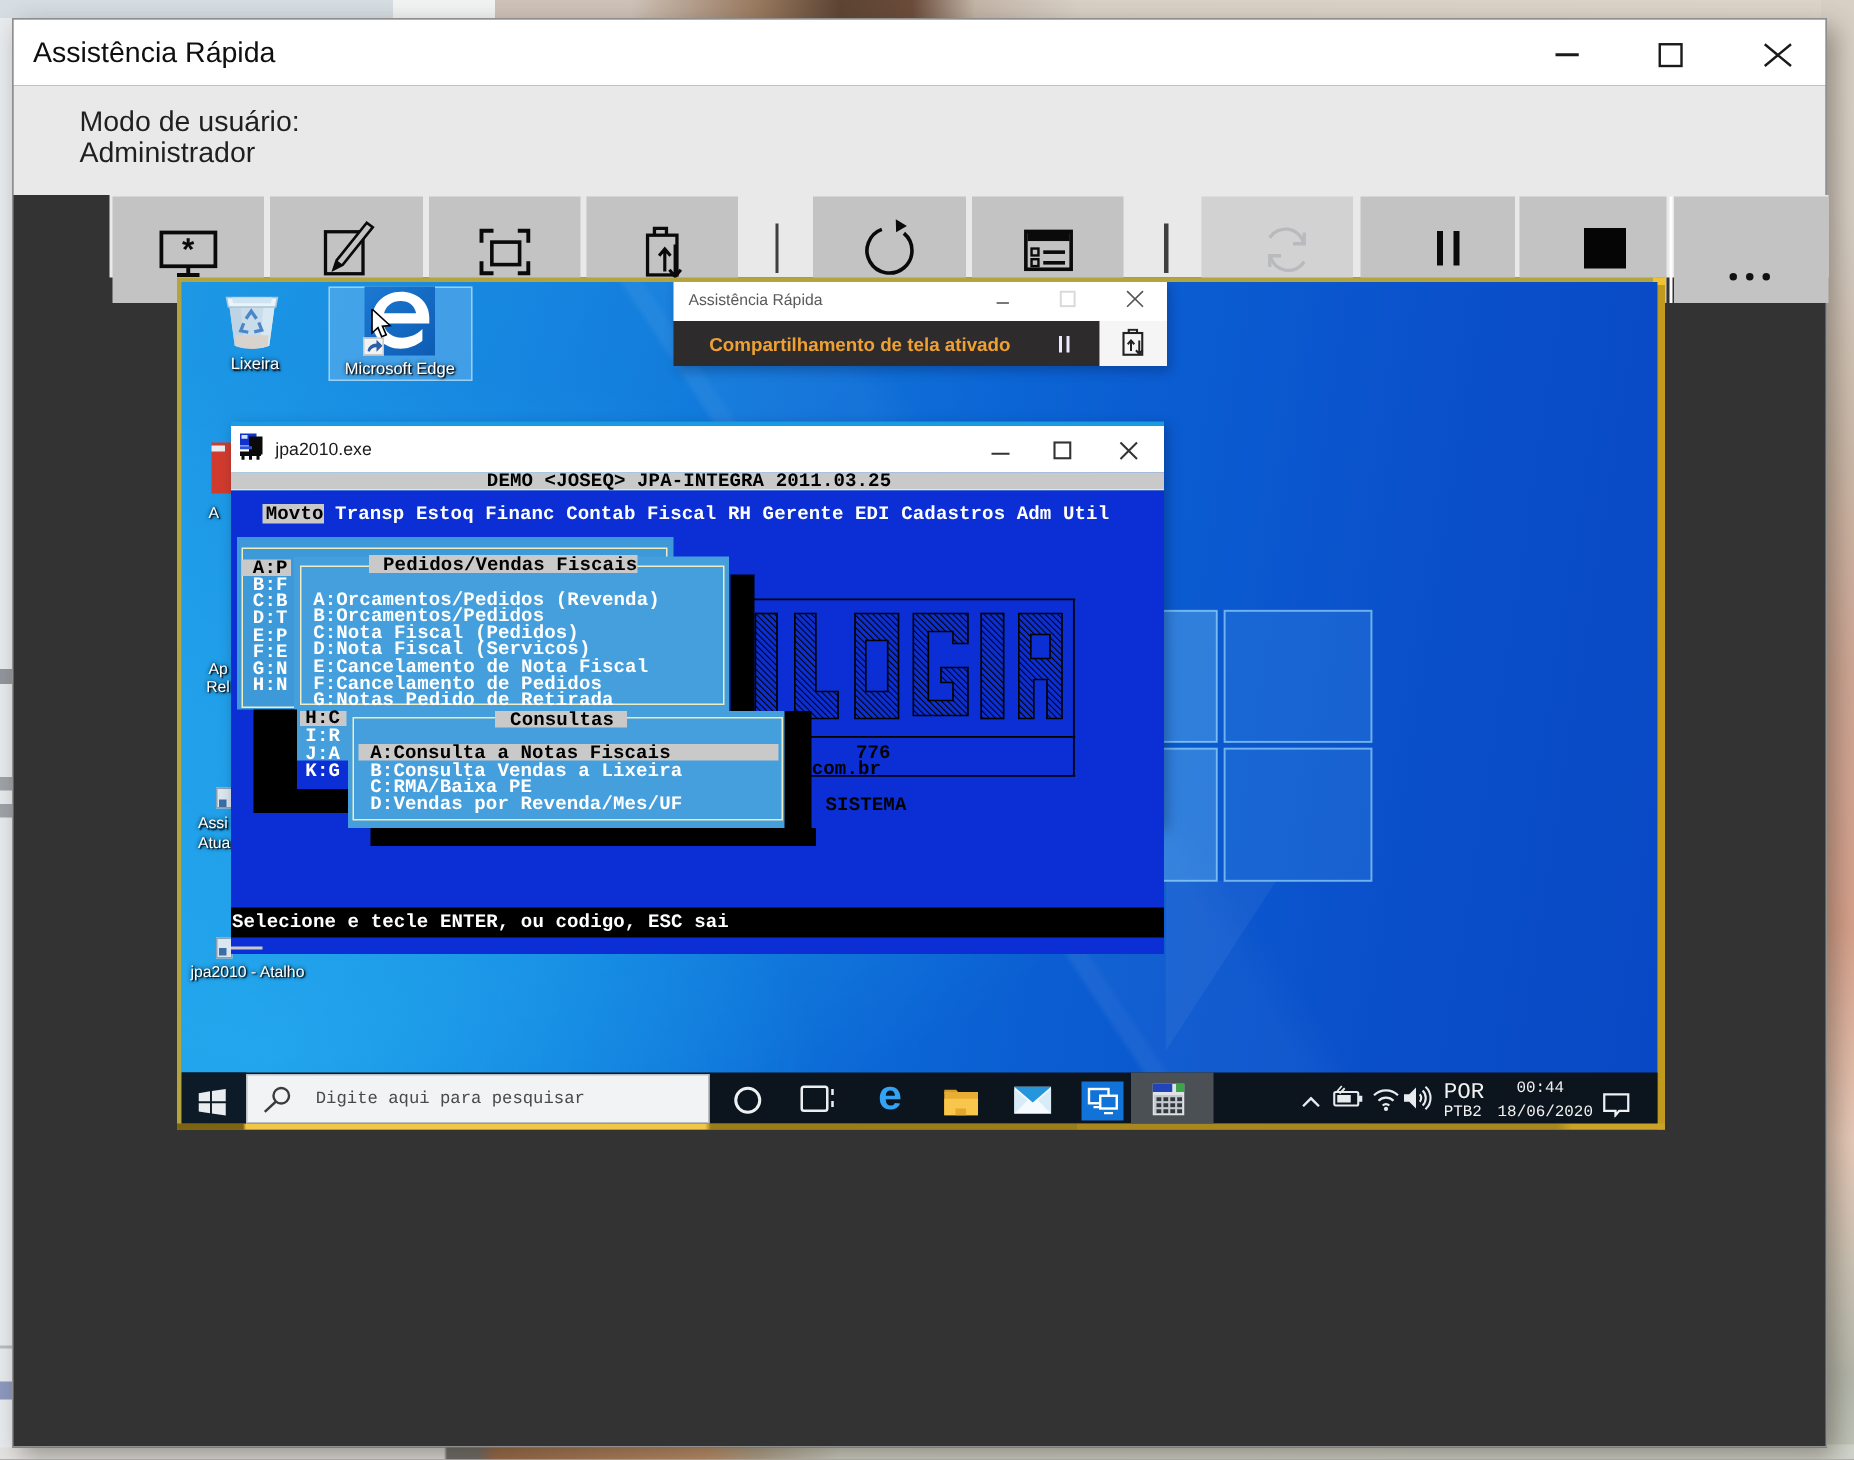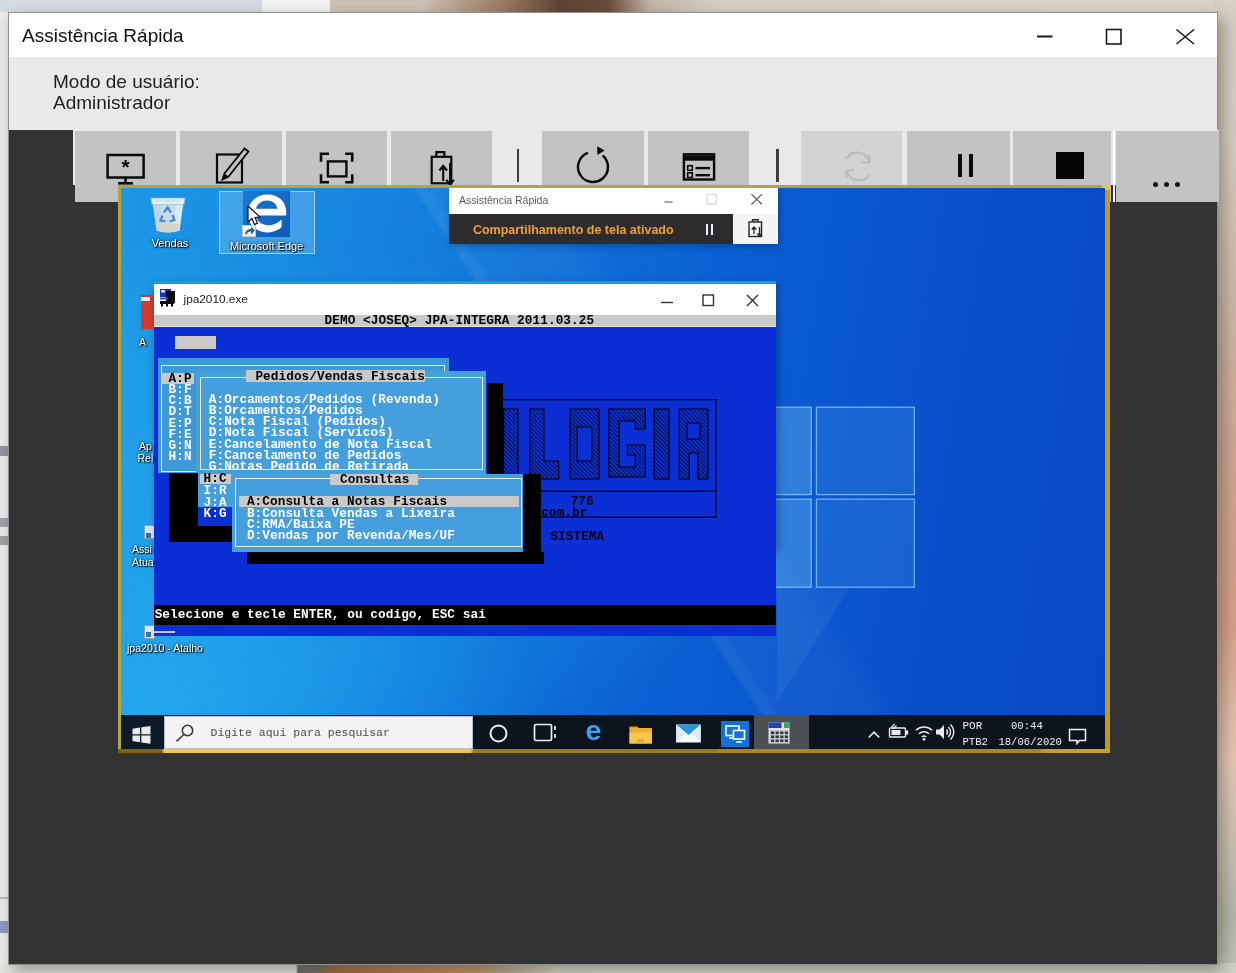--- a/index.html
+++ b/index.html
@@ -149,21 +149,21 @@
             <path d="M8.9 31.5 L31.1 31.5 L30.4 38.8 Q20 42.3 9.6 38.8 Z" fill="#d8d4cd"></path>
             <path d="M3 6.3 L37 6.3 L35.8 12.6 L4.2 12.6 Z" fill="#e9f4fa"></path>
             <path d="M3 6.3 L37 6.3 L35.8 12.6 L4.2 12.6 Z" fill="none" stroke="#a9c4d6" stroke-width="1"></path>
             <path d="M6.5 6.3 L33.5 6.3 L32.6 10.2 L7.4 10.2 Z" fill="#cfe4f0"></path>
             <g fill="none" stroke="#4a86c8" stroke-width="2.2">
               <path d="M16 20.5 L19.5 15.5 L23 20.5"></path>
               <path d="M14.5 23.5 L12.5 28.5 L17.5 29.5"></path>
               <path d="M24.5 23 L26.5 28 L21.5 29.3"></path>
             </g>
           </svg>
-          <div class="lbl" style="left:29px;top:49.5px;width:40px;text-align:center;">Vendas</div>
+          <div class="lbl" style="left:29px;top:49.5px;width:40px;text-align:center;">Lixeira</div>
 
           <div class="abs" style="left:97.6px;top:3.1px;width:96.4px;height:62.6px;background:rgba(190,225,250,.25);border:1px solid rgba(230,245,255,.55);box-sizing:border-box;"></div>
           <div class="abs" style="left:121.9px;top:3.5px;width:47.4px;height:45.5px;background:linear-gradient(135deg,#1b79d2,#0e5cb4);"></div>
           <svg class="abs" style="left:121.9px;top:3.5px;" width="48" height="46" viewBox="0 0 48 46">
             <path fill="#fff" fill-rule="evenodd" d="M24.2 3.5 C13 3.5 4.8 12 4.8 22.5 C4.8 33 13.2 41.5 23.8 41.5 C29.5 41.5 34.6 39.4 38.6 36.2 L38.6 28.4 C35 32 30 34.2 25 34.2 C18.4 34.2 13.6 30.1 12.5 24.6 L43.2 24.6 L43.2 20.8 C43.2 10.6 35.2 3.5 24.2 3.5 Z M13 17.8 C14.5 12.6 18.6 9.6 24.1 9.6 C29.6 9.6 33.5 12.7 34.4 17.8 Z"></path>
           </svg>
           <div class="abs" style="left:121.5px;top:37.5px;width:13.5px;height:11.5px;background:#f2f2f2;border:1px solid #c9c9c9;box-sizing:border-box;"></div>
           <svg class="abs" style="left:121.5px;top:37.5px;" width="14" height="12" viewBox="0 0 14 12">
               <path d="M3 9 Q4 4 9 4 L9 1.5 L13 5.5 L9 9.5 L9 6.5 Q5.5 6.5 4.5 9.5 Z" fill="#2a5fa8"></path>
             </svg>
@@ -200,20 +200,21 @@
             <line x1="7" y1="11.5" x2="19" y2="11.5" stroke="#333" stroke-width="1.4"></line>
             <rect x="49" y="4" width="10.5" height="10.5" fill="none" stroke="#333" stroke-width="1.4"></rect>
             <path d="M93 4 L104 15 M104 4 L93 15" stroke="#333" stroke-width="1.4"></path>
           </svg>
           <div class="abs" style="left:0;top:33.6px;width:622.1px;height:10.8px;background:#c9c9c9;"></div>
           <div class="abs" style="left:0;top:44.2px;width:622.1px;height:.9px;background:#e9e5d5;"></div>
           <div class="dosrow" style="left:170.7px;top:33.4px;color:#000;">DEMO &lt;JOSEQ&gt; JPA-INTEGRA 2011.03.25</div>
           <div class="abs" style="left:0;top:45.1px;width:622.1px;height:309.9px;background:#0b2fd4;"></div>
 
           <div class="abs" style="left:21.1px;top:55px;width:41.5px;height:12.5px;background:#c9c9c9;"></div>
+          <div class="dosrow" style="left:23.3px;top:55.4px;"><span style="color:#000;">Movto</span> Transp Estoq Financ Contab Fiscal RH Gerente EDI Cadastros Adm Util</div>
 
           <svg class="abs" style="left:333.1px;top:115.5px;" width="290" height="126" viewBox="0 0 290 126">
             <defs>
                 <pattern id="hat" width="2.9" height="2.9" patternTransform="rotate(-45)" patternUnits="userSpaceOnUse">
               <rect width="2.9" height="2.9" fill="#0b2fd4"></rect>
                   <line x1="0" y1="0" x2="0" y2="2.9" stroke="#000" stroke-width="1.4"></line>
             </pattern>
               </defs>
             <g stroke="#000" stroke-width="1.2" fill="none">
               <line x1="10" y1="2.6" x2="229.8" y2="2.6"></line>
@@ -390,21 +391,21 @@
             <circle cx="10" cy="15.3" r="1.4" fill="#e8ebee"></circle>
           </svg>
           <svg class="abs" style="left:814px;top:8px;" width="20" height="19" viewBox="0 0 20 19">
             <path d="M1 6.5 L4.5 6.5 L9 2 L9 16 L4.5 11.5 L1 11.5 Z" fill="#e8ebee"></path>
             <g fill="none" stroke="#e8ebee" stroke-width="1.4">
               <path d="M11.5 6.5 A 4 4 0 0 1 11.5 11.5"></path>
               <path d="M13.4 4 A 7 7 0 0 1 13.4 14"></path>
               <path d="M15.3 1.5 A 10 10 0 0 1 15.3 16.5"></path>
             </g>
           </svg>
-          <div class="abs" style="left:841.5px;top:4.4px;font-size:11px;color:#f2f2f2;">POR</div>
+          <div class="abs" style="left:841.5px;top:4.4px;font-size:15px;color:#f2f2f2;">POR</div>
           <div class="abs" style="left:841.5px;top:20.6px;font-size:10.6px;color:#f2f2f2;">PTB2</div>
           <div class="abs" style="left:890px;top:4.4px;font-size:10.6px;color:#f2f2f2;">00:44</div>
           <div class="abs" style="left:877.4px;top:20.6px;font-size:10.6px;color:#f2f2f2;">18/06/2020</div>
           <svg class="abs" style="left:947.5px;top:12.8px;" width="20" height="17" viewBox="0 0 20 17">
             <path d="M1.5 1.5 h16 v11 h-6 l-2.5 3 v-3 h-7.5 z" fill="none" stroke="#eef1f3" stroke-width="1.5"></path>
           </svg>
         </div>
       </div>
     </div>
   </div>

